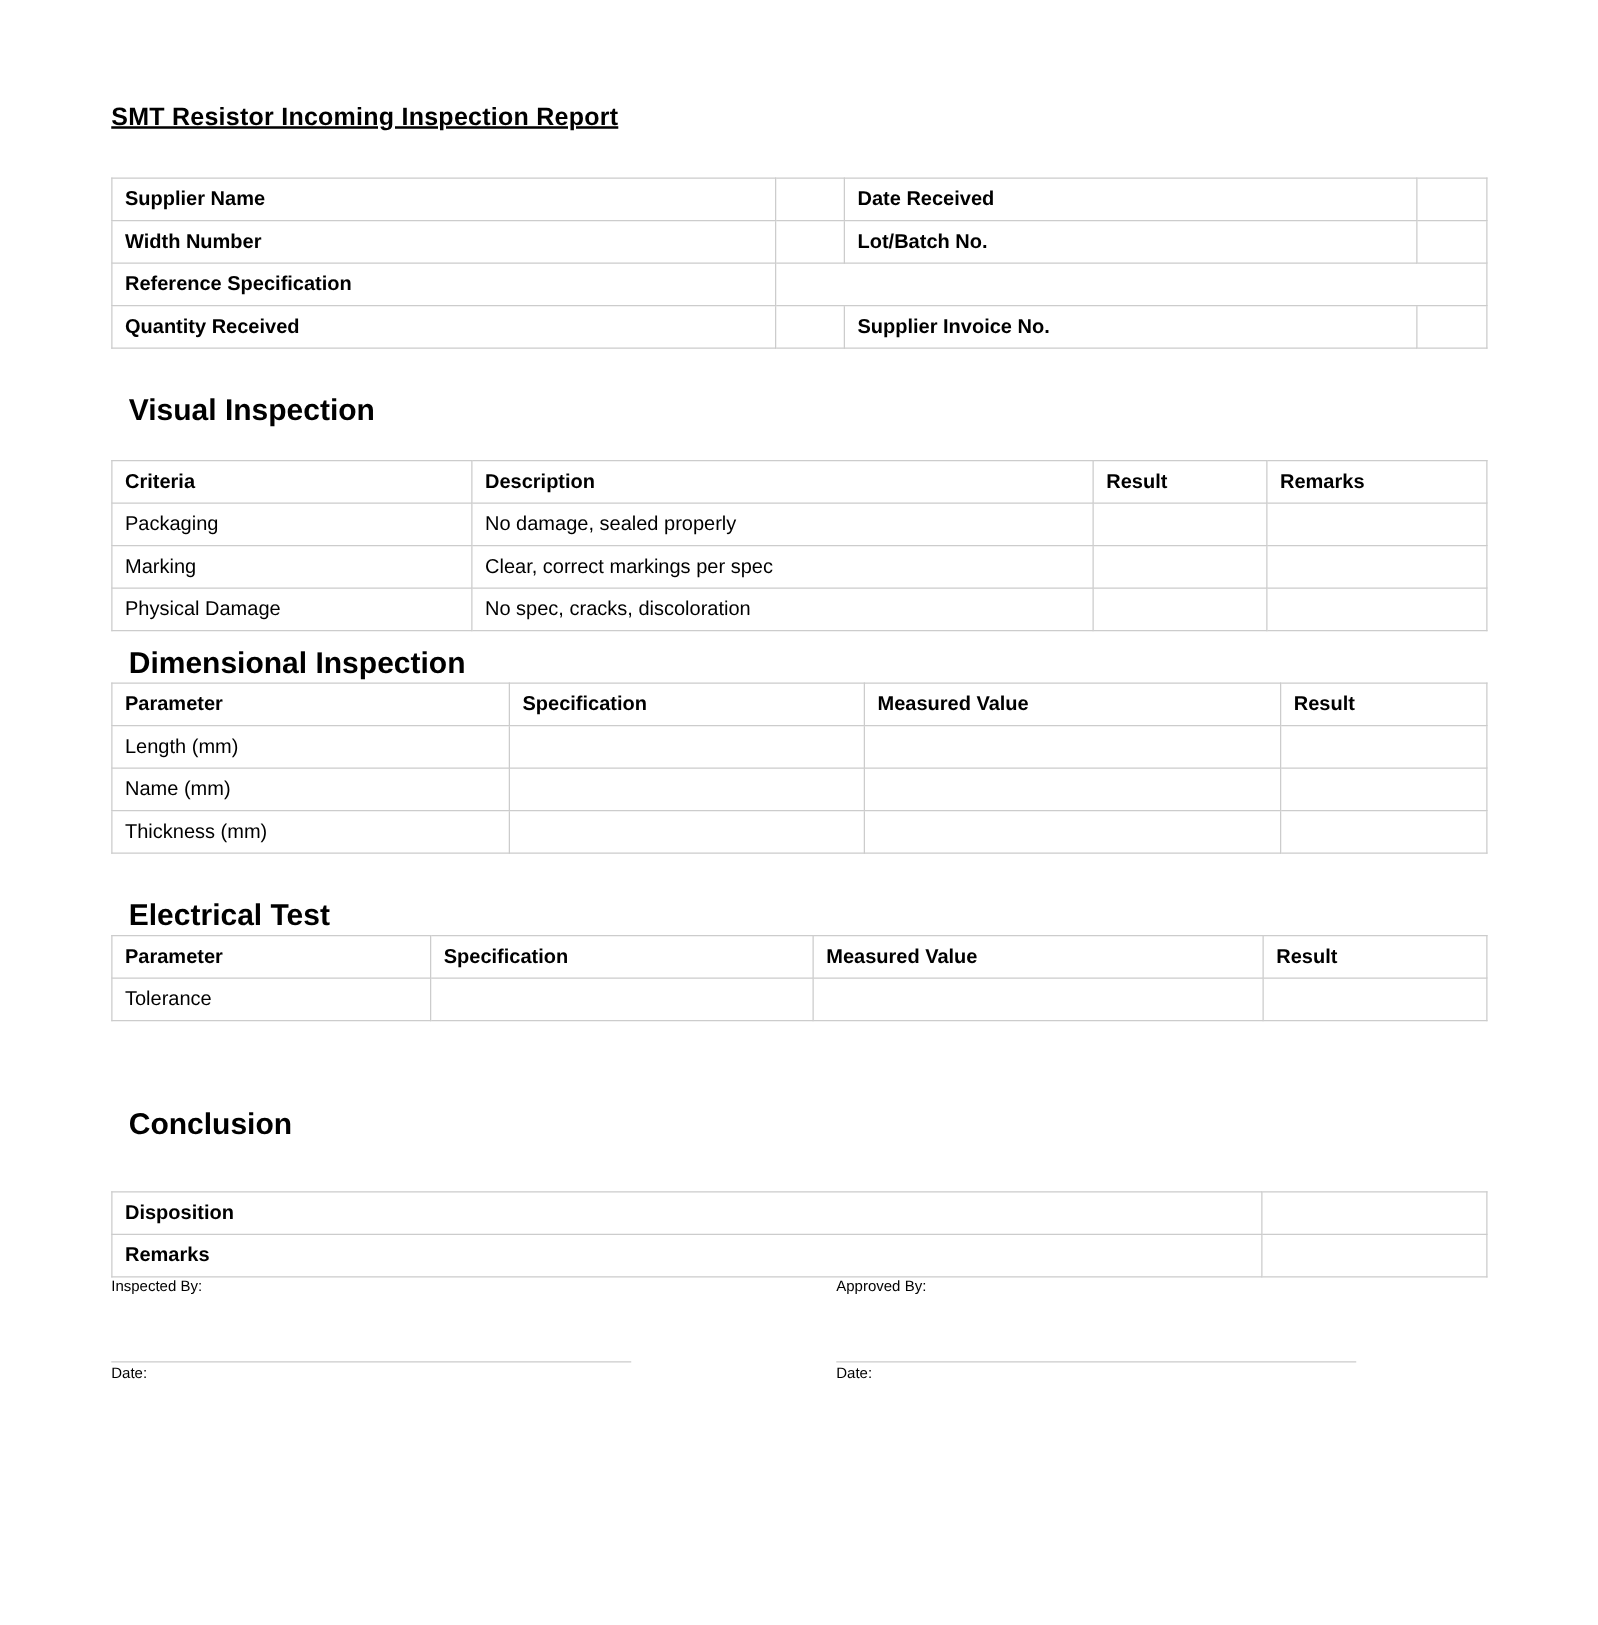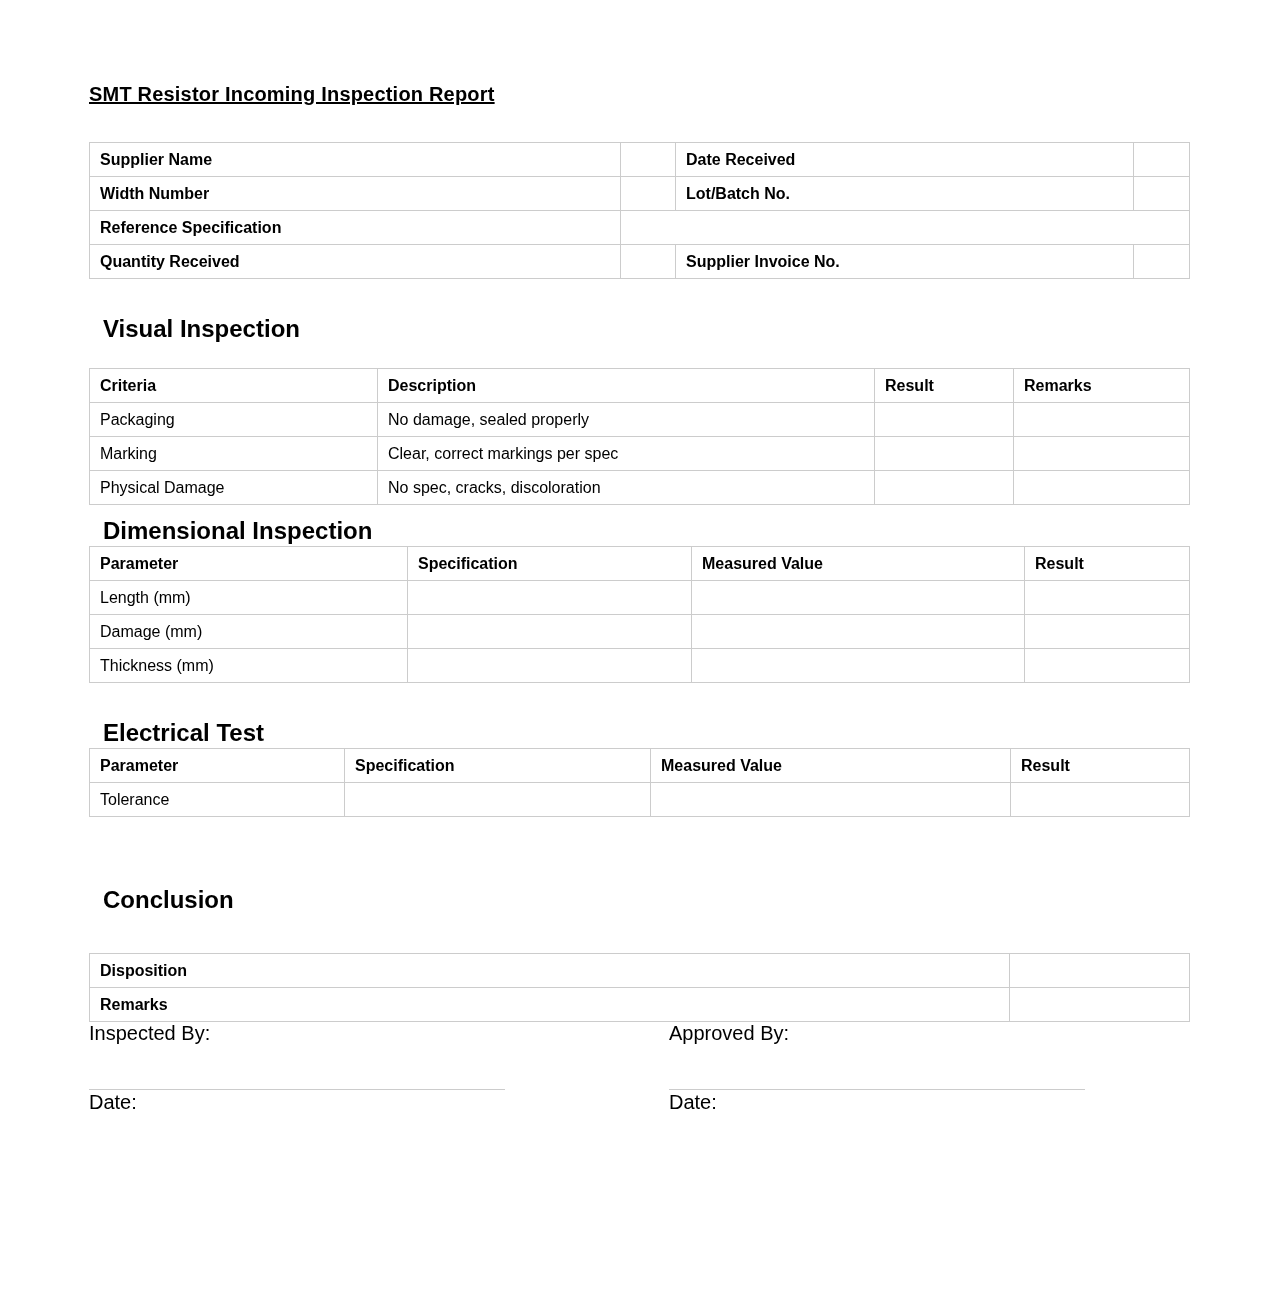--- a/index.html
+++ b/index.html
@@ -4,21 +4,21 @@
 <style>
   html, body { margin: 0; padding: 0; background: #ffffff; }
   body { width: 1278px; height: 1300px; position: relative; font-family: "Liberation Sans", sans-serif; color: #000; }
   .page { position: absolute; left: 89px; top: 0; width: 1100px; }
   h1 { position: absolute; top: 83px; left: 0; margin: 0; font-size: 20px; font-weight: bold; letter-spacing: 0.2px; white-space: nowrap; text-decoration: underline; }
   table { border-collapse: collapse; width: 1100px; position: absolute; left: 0; table-layout: fixed; }
   td, th { border: 1px solid #cccccc; height: 34px; padding: 0 0 0 10px; font-size: 16px; text-align: left; vertical-align: middle; box-sizing: border-box; }
   th, .b { font-weight: bold; }
   td { font-weight: normal; }
   h2 { position: absolute; left: 14px; margin: 0; font-size: 24px; font-weight: bold; white-space: nowrap; }
-  .sig { position: absolute; font-size: 20px; white-space: nowrap; }
+  .sig { position: absolute; font-size: 12px; white-space: nowrap; }
   .line { position: absolute; height: 0; border-top: 1px solid #cccccc; width: 416px; }
 </style>
 </head>
 <body>
 
 <div class="page">
   <h1>SMT Resistor Incoming Inspection Report</h1>
 
   <table style="top:142px;">
     <colgroup>
@@ -104,21 +104,21 @@
       <th>Measured Value</th>
       <th>Result</th>
     </tr>
     <tr>
       <td>Length (mm)</td>
       <td></td>
       <td></td>
       <td></td>
     </tr>
     <tr>
-      <td>Damage (mm)</td>
+      <td>Name (mm)</td>
       <td></td>
       <td></td>
       <td></td>
     </tr>
     <tr>
       <td>Thickness (mm)</td>
       <td></td>
       <td></td>
       <td></td>
     </tr>

